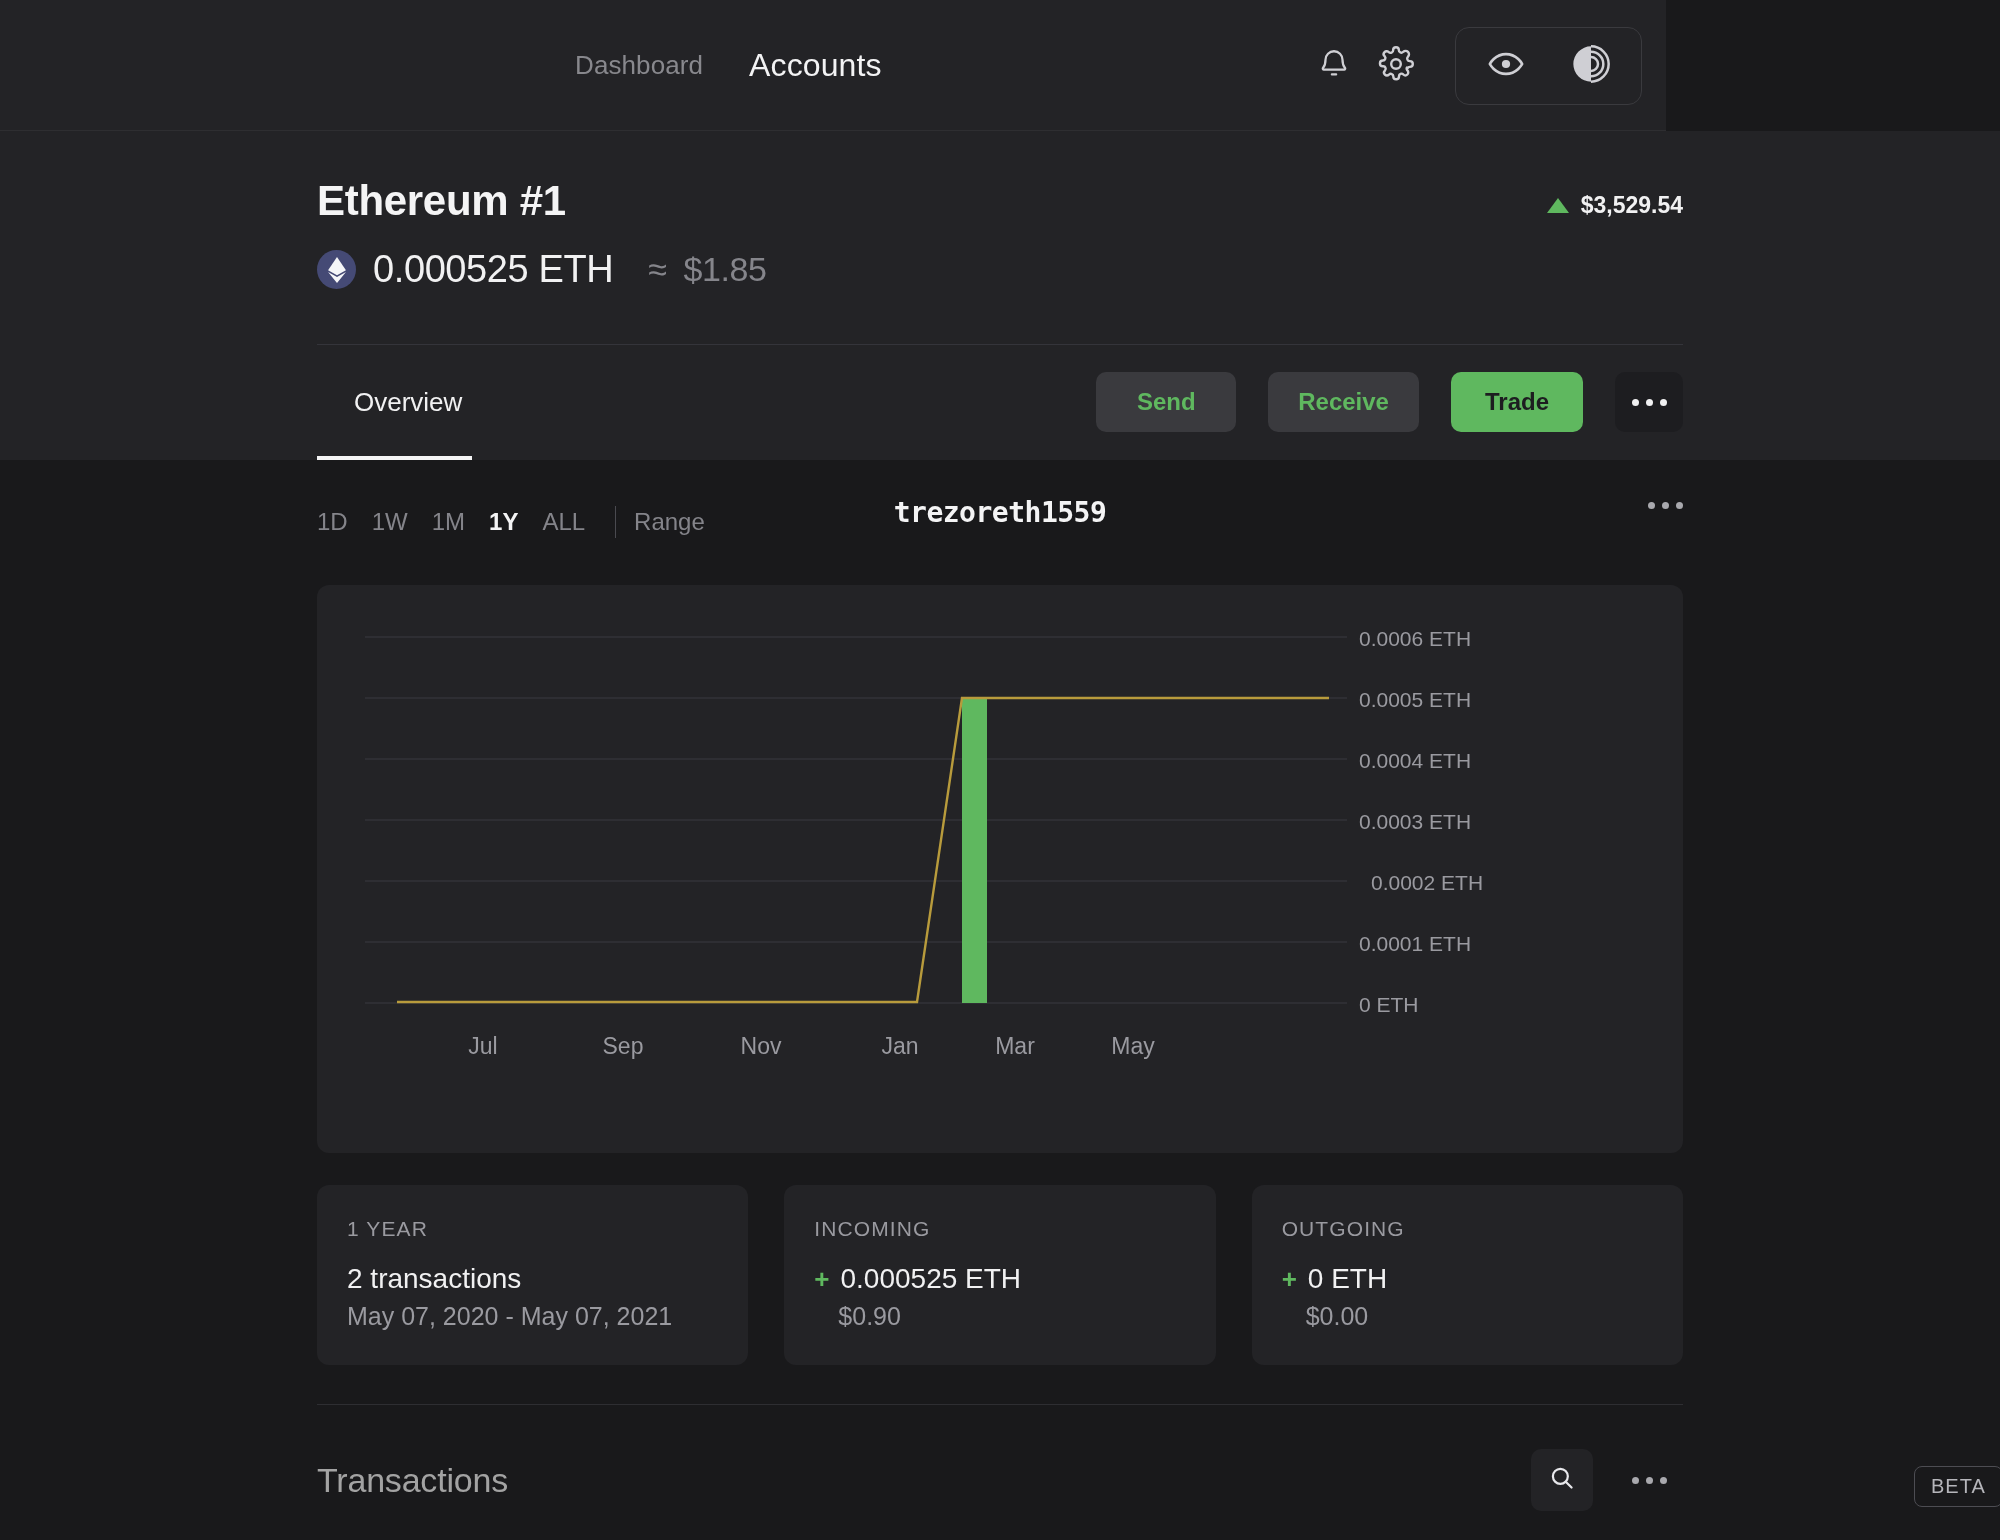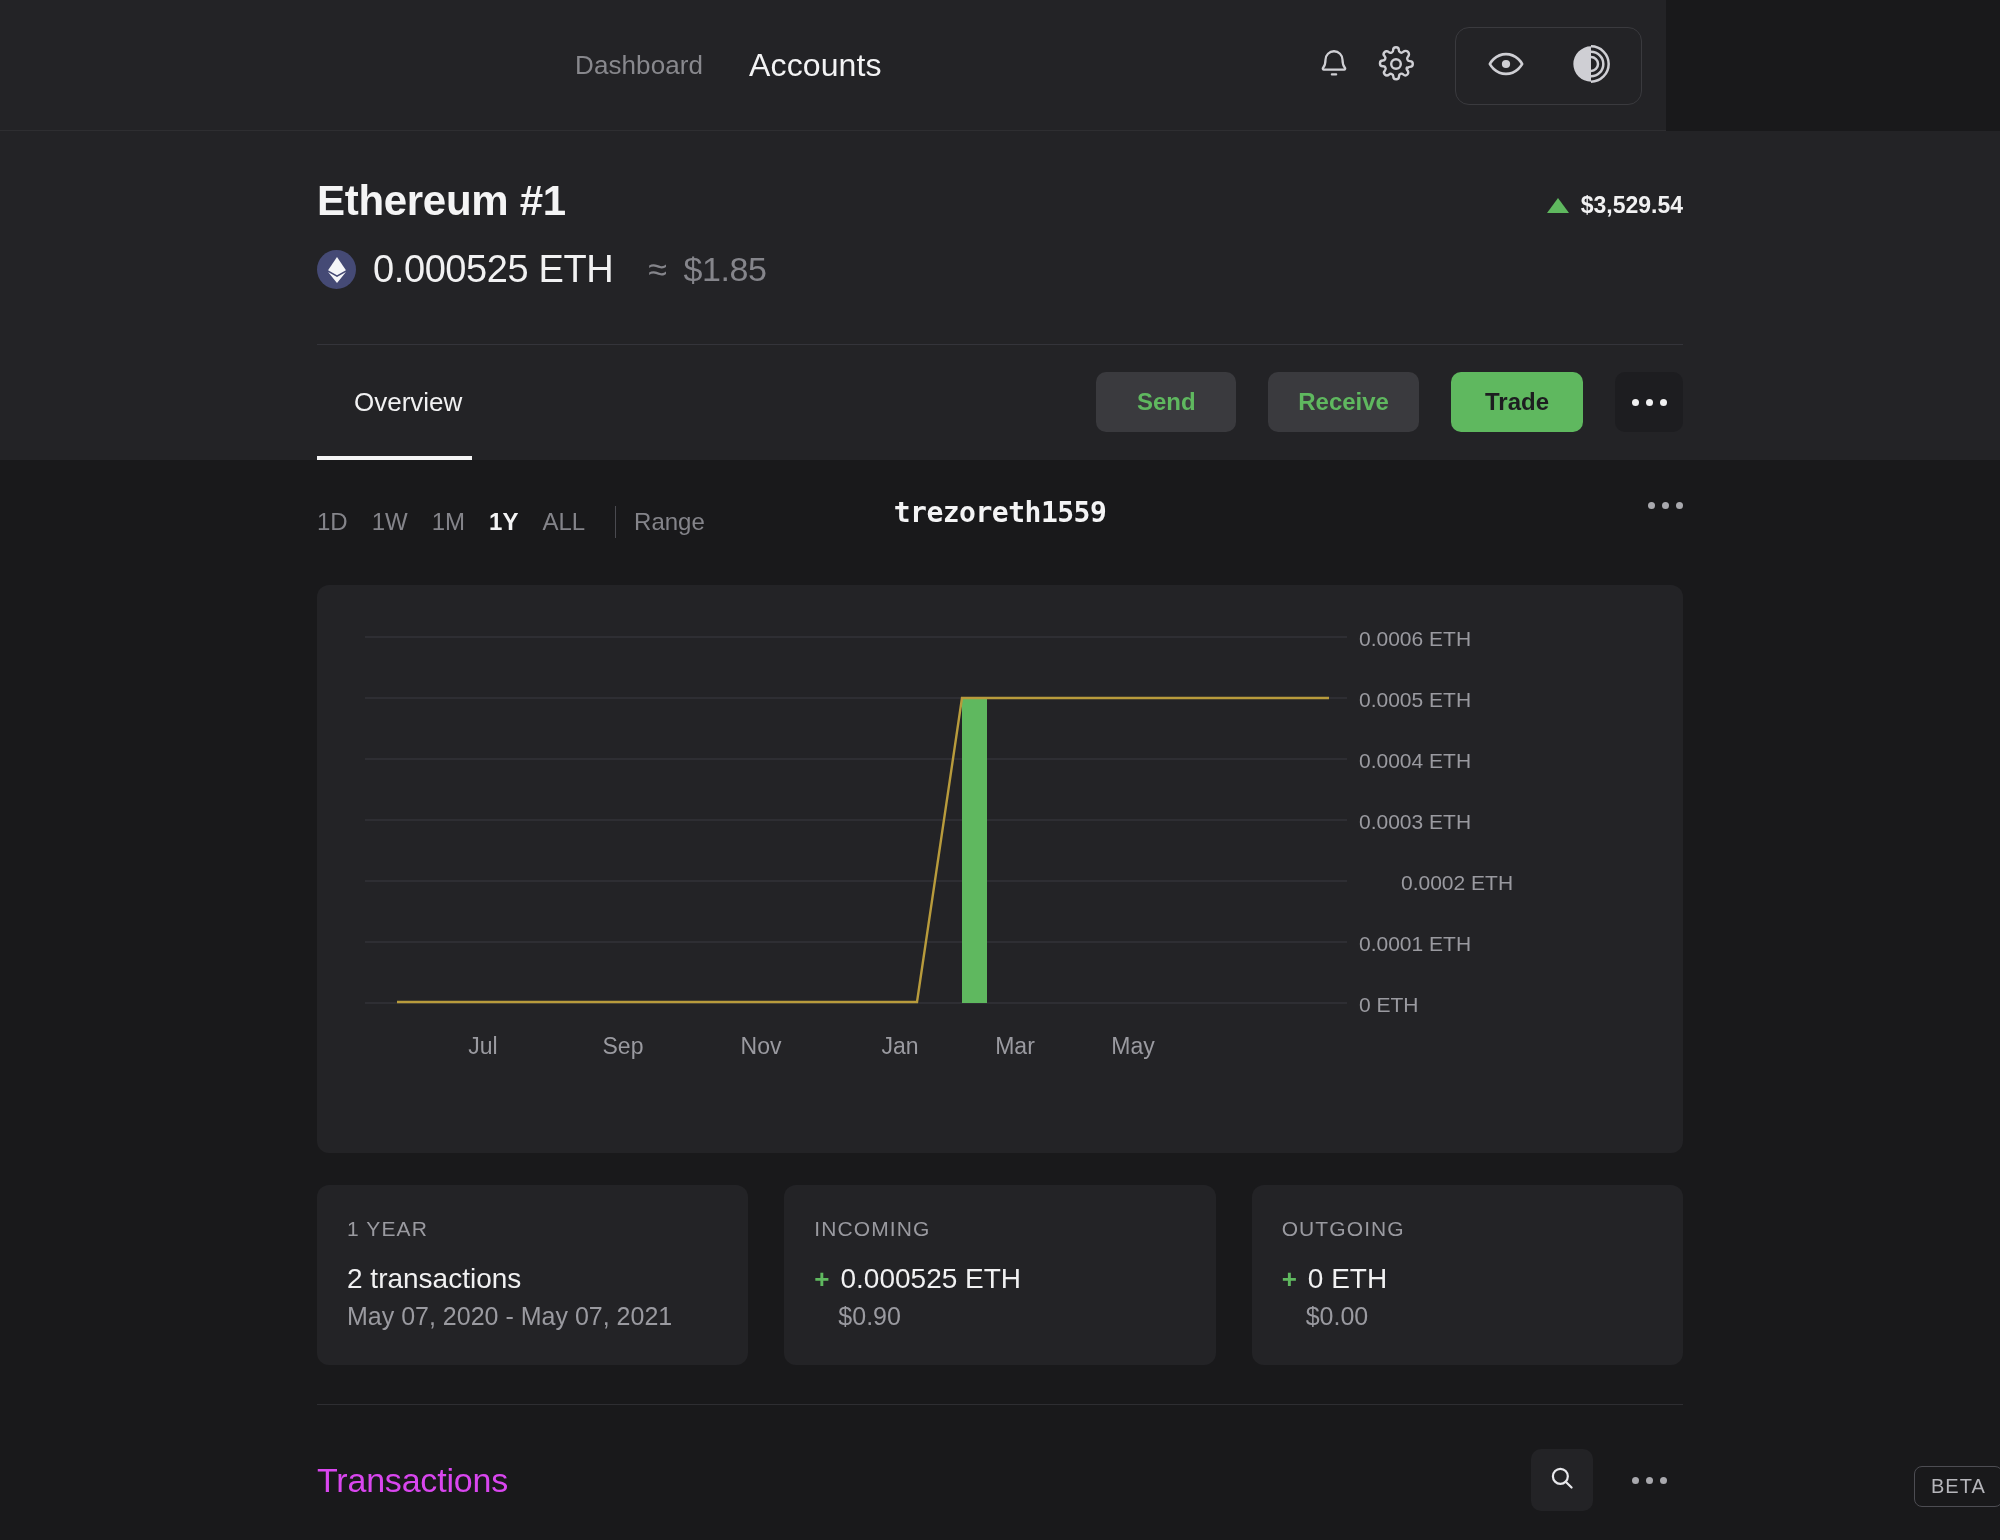--- a/index.html
+++ b/index.html
@@ -176,21 +176,21 @@
 
   
   .tx-divider {
     position: absolute; top: 1404px; left: 317px; width: 1366px; height: 1px;
     background: #2e2e32;
   }
   .tx-header {
     position: absolute; top: 1440px; left: 317px; width: 1366px; height: 80px;
     display: flex; align-items: center;
   }
-  .tx-title { font-size: 34px; color: #d946ef; letter-spacing: -0.2px; }
+  .tx-title { font-size: 34px; color: #a3a3a3; letter-spacing: -0.2px; }
   .tx-tools { margin-left: auto; display: flex; align-items: center; gap: 22px; }
   .search-btn {
     width: 62px; height: 62px; border-radius: 10px; background: #232326;
     display: flex; align-items: center; justify-content: center; cursor: pointer;
   }
   .beta-badge {
     position: absolute; top: 1466px; left: 1914px;
     border: 1px solid #4d4d53; border-radius: 8px;
     padding: 8px 16px; font-size: 20px; color: #b6b6bb;
     letter-spacing: 1px; background: #19191b;
@@ -328,21 +328,21 @@
 
       <rect x="645" y="113" width="25" height="305" fill="#5fb85f"></rect>
 
       <polyline points="80,417 600,417 645,113 1012,113" fill="none" stroke="#b89b3c" stroke-width="2.4"></polyline>
     </svg>
 
     <div class="ylabel" style="left:1042px; top:42px;">0.0006 ETH</div>
     <div class="ylabel" style="left:1042px; top:103px;">0.0005 ETH</div>
     <div class="ylabel" style="left:1042px; top:164px;">0.0004 ETH</div>
     <div class="ylabel" style="left:1042px; top:225px;">0.0003 ETH</div>
-    <div class="ylabel" style="left:1084px; top:286px;">0.0002 ETH</div>
+    <div class="ylabel" style="left:1054px; top:286px;">0.0002 ETH</div>
     <div class="ylabel" style="left:1042px; top:347px;">0.0001 ETH</div>
     <div class="ylabel" style="left:1042px; top:408px;">0 ETH</div>
 
     <div class="xlabel" style="left:166px; top:448px;">Jul</div>
     <div class="xlabel" style="left:306px; top:448px;">Sep</div>
     <div class="xlabel" style="left:444px; top:448px;">Nov</div>
     <div class="xlabel" style="left:583px; top:448px;">Jan</div>
     <div class="xlabel" style="left:698px; top:448px;">Mar</div>
     <div class="xlabel" style="left:816px; top:448px;">May</div>
   </div>

